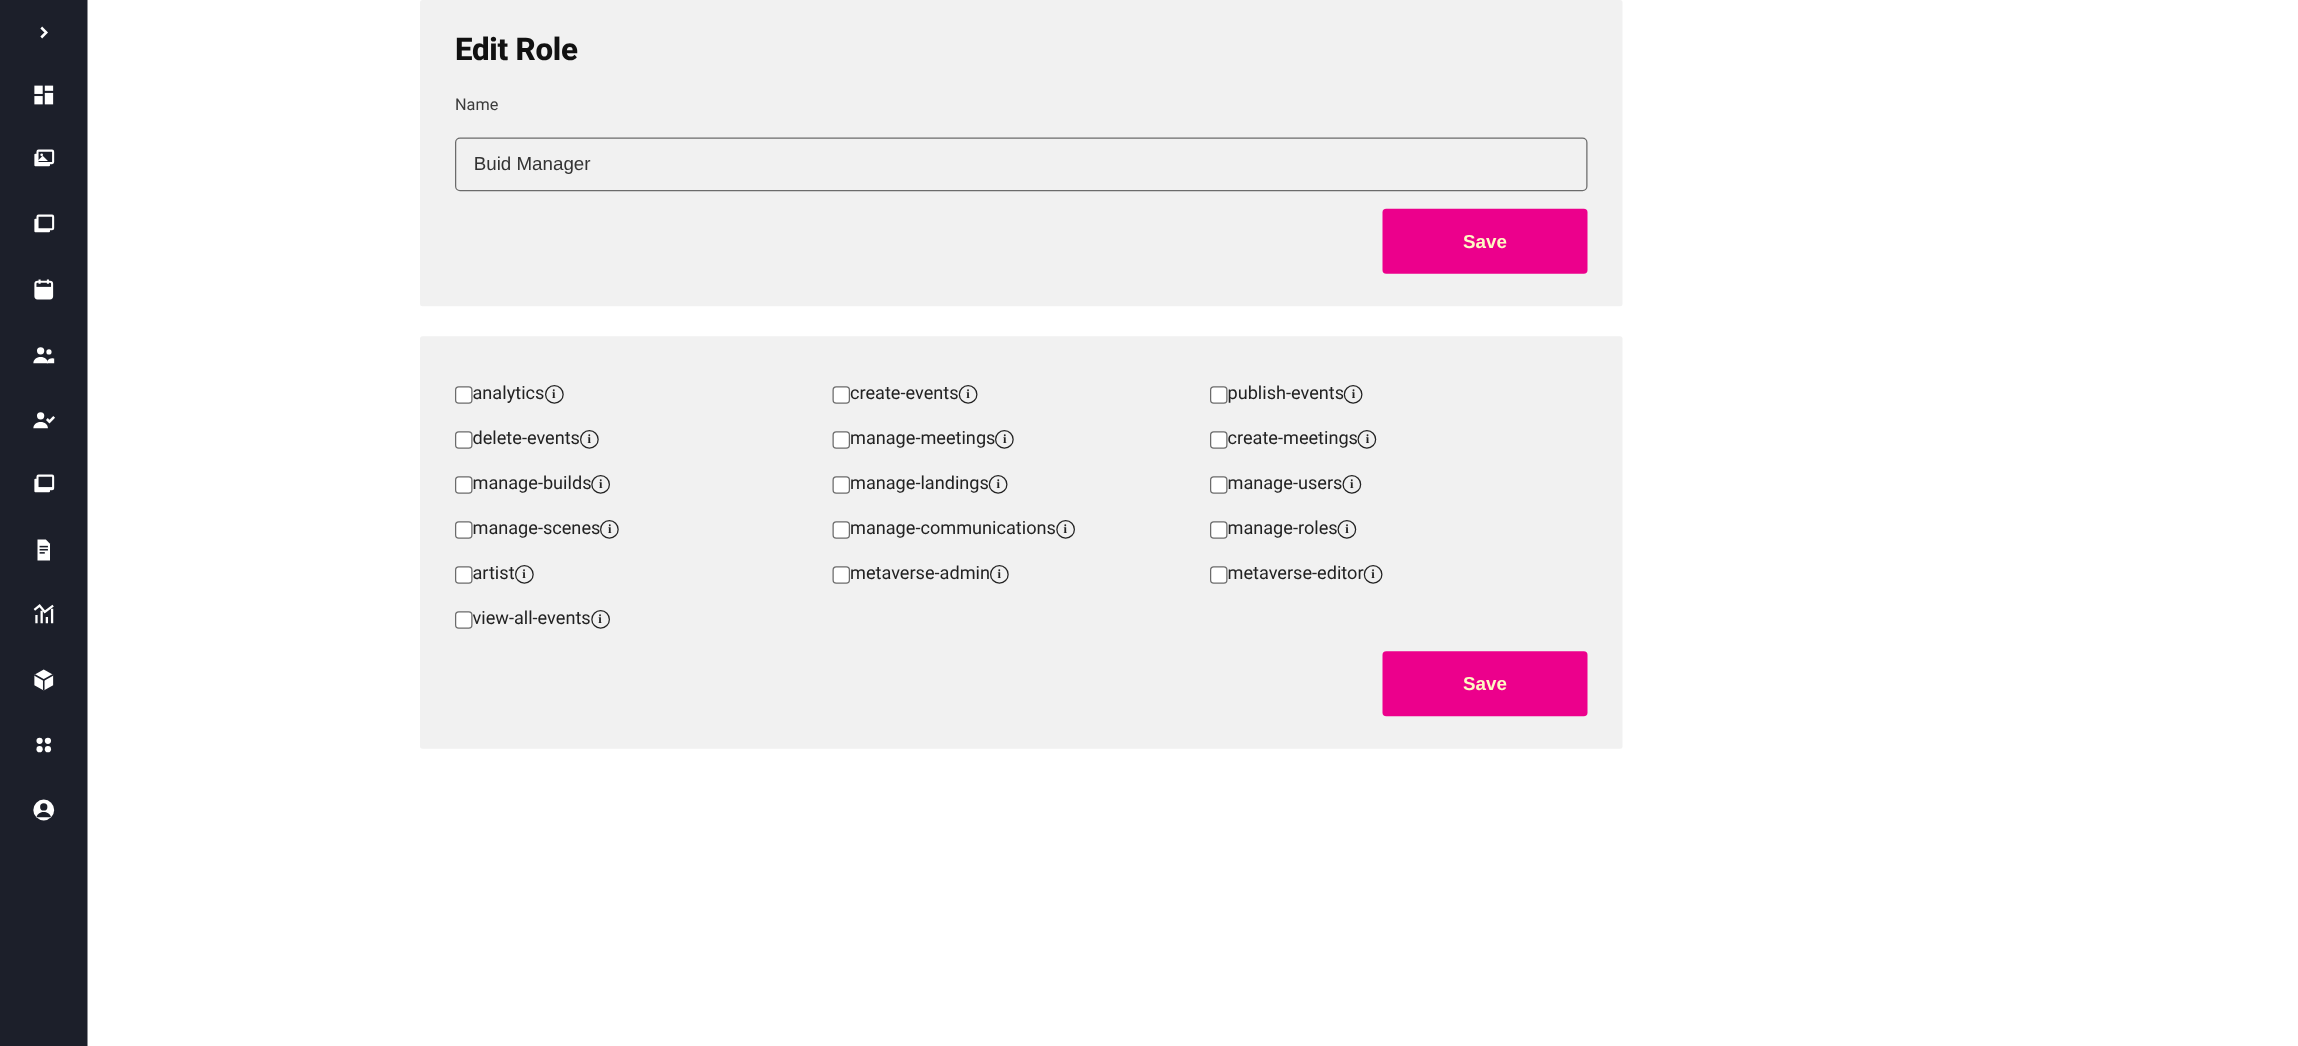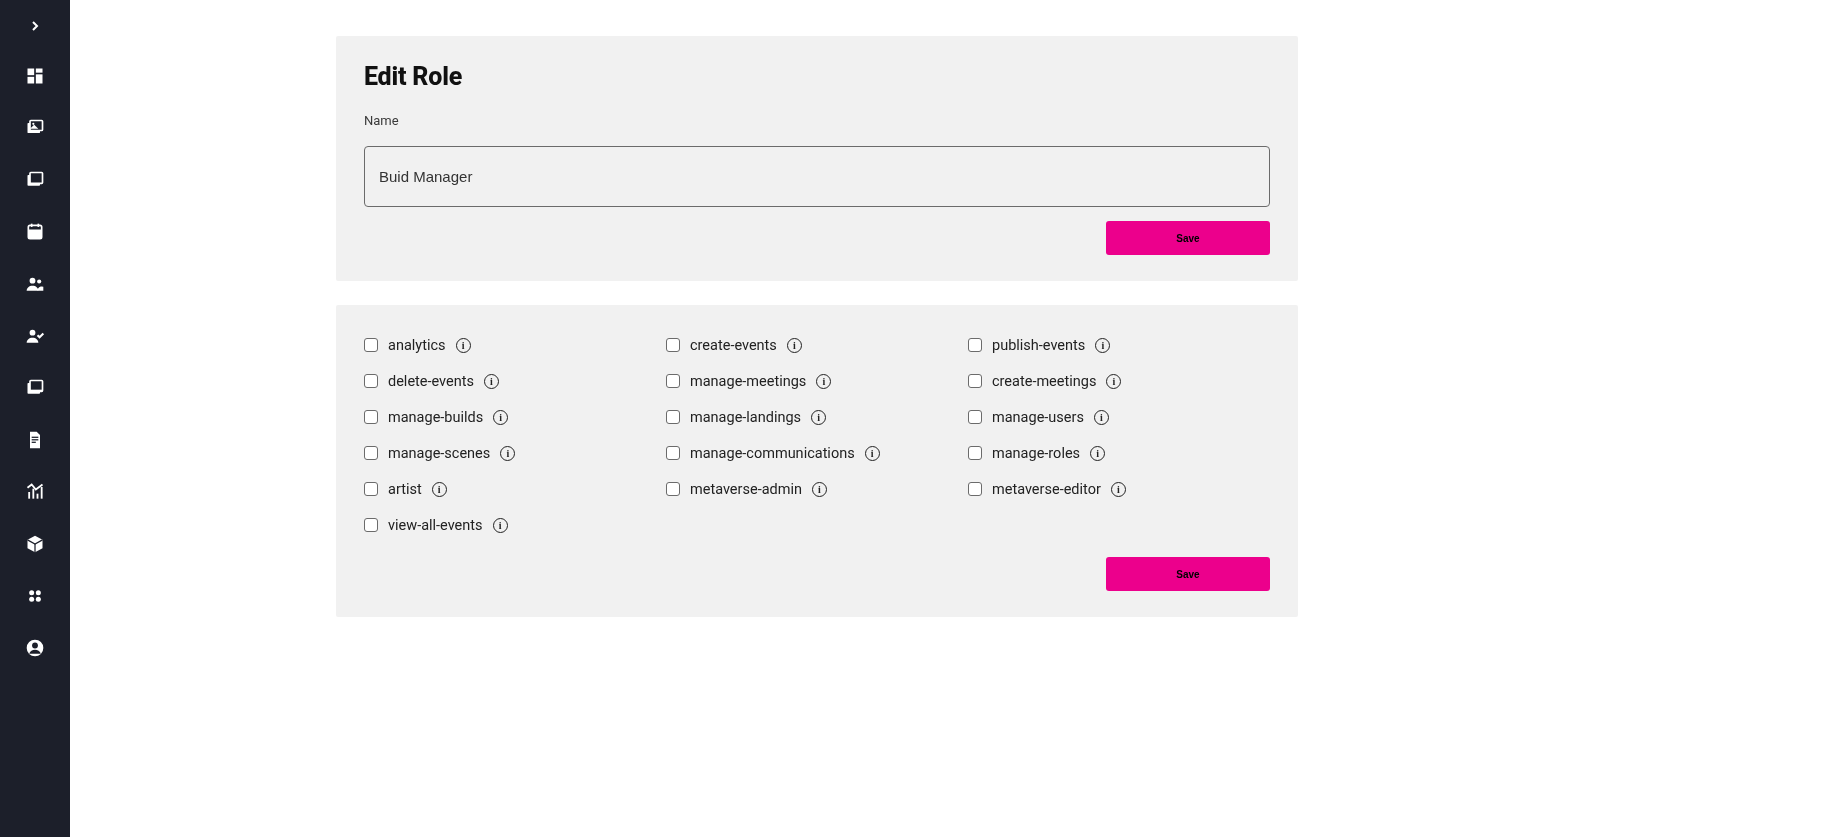--- a/index.html
+++ b/index.html
@@ -50,21 +50,20 @@
   
   .main {
     flex: 1;
     padding: 0;
     overflow: auto;
   }
   .content-wrap {
     margin-left: 266px;
     padding-top: 0;
     width: 962px;
-    margin-top: 36px;
   }
   .panel {
     background: #f1f1f1;
     padding: 26px 28px 26px 28px;
     border-radius: 2px;
   }
   .panel + .panel { margin-top: 24px; }
   .panel-title {
     font-size: 25px;
     font-weight: 800;
@@ -73,59 +72,58 @@
     letter-spacing: -0.2px;
   }
   .field-label {
     font-size: 13px;
     color: #3b3b3b;
     margin-bottom: 18px;
     display: block;
   }
   .text-input {
     width: 100%;
-    height: 61px;
+    height: 43px;
     border: 1px solid #6b6b6b;
     border-radius: 4px;
     padding: 0 14px;
     font-size: 15px;
     color: #333;
     background: #f1f1f1;
     outline: none;
   }
   .btn-row {
     display: flex;
     justify-content: flex-end;
     margin-top: 14px;
   }
   .btn-primary {
     background: #ec008c;
     border: none;
-    color: #000000;
+    color: #fef9c3;
     font-weight: 700;
-    font-size: 10px;
+    font-size: 15px;
     padding: 0 36px;
-    height: 34px;
+    height: 52px;
     border-radius: 3px;
     cursor: pointer;
     min-width: 164px;
   }
 
   
   .perm-grid {
     display: grid;
     grid-template-columns: 302px 302px 302px;
     row-gap: 8px;
     column-gap: 0;
     margin-bottom: 18px;
   }
   .perm-item {
     display: flex;
-    align-items: center;
-    gap: 10px;
+    align-items: flex-end;
     font-size: 14.5px;
     color: #222;
     height: 28px;
   }
   .perm-check {
     width: 14px;
     height: 14px;
     border: 1.5px solid #6b6b6b;
     border-radius: 3px;
     background: #fff;

